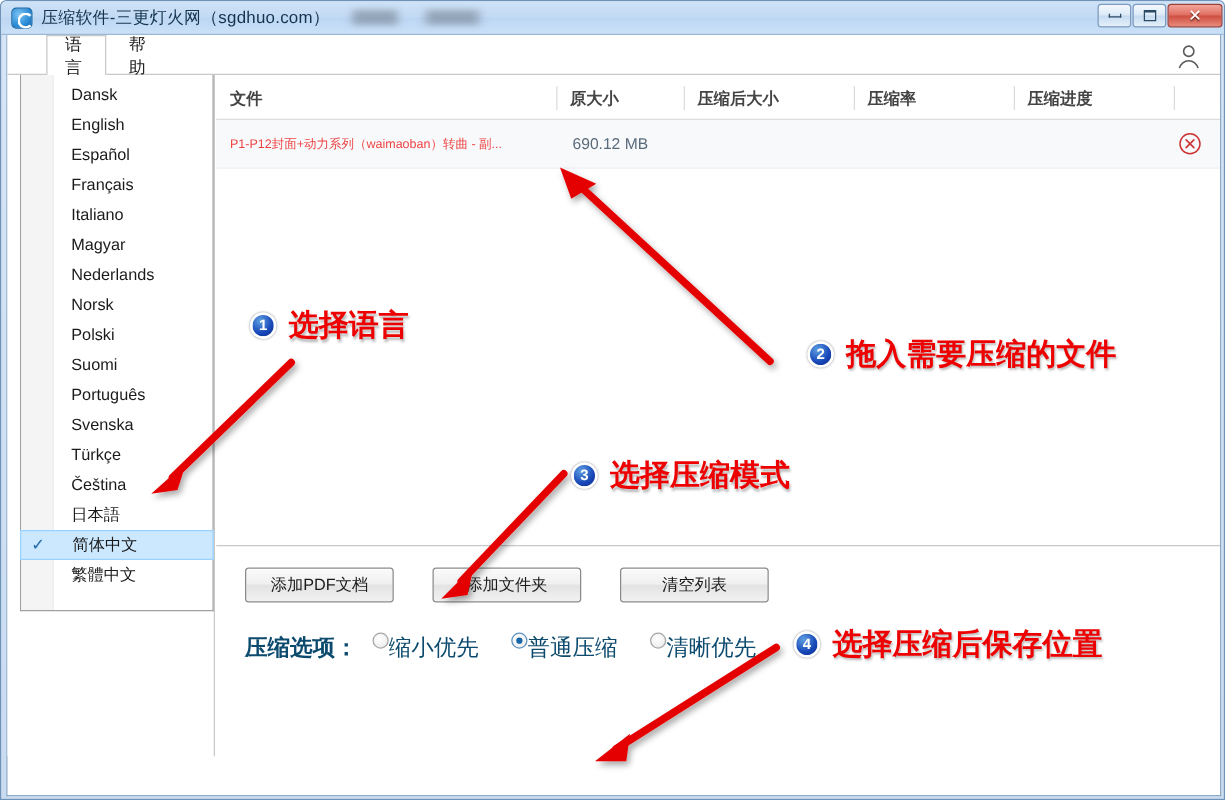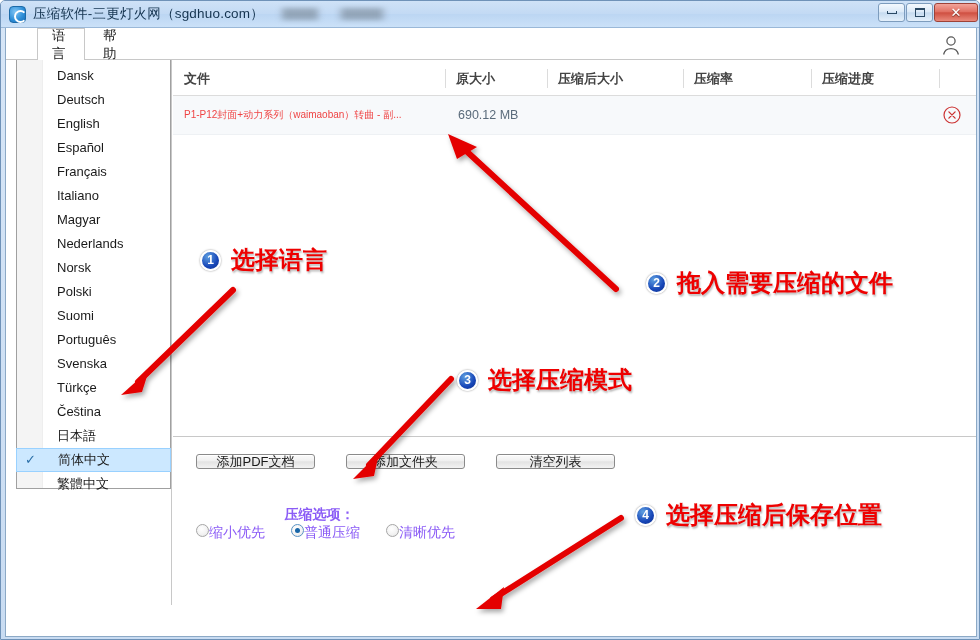--- a/index.html
+++ b/index.html
@@ -194,33 +194,33 @@
 
   
   .controls {
     position: absolute; left: 167px; top: 408px;
     width: 803px; height: 169px;
     border-top: 1px solid #c8c8c8;
     background: #ffffff;
   }
   .btnrow { position: absolute; left: 23px; top: 17px; display: flex; gap: 31px; }
   .btn {
-    width: 119px; height: 15px;
+    width: 119px; height: 28px;
     border: 1px solid #8a8a8a;
     border-radius: 3px;
     background: linear-gradient(to bottom, #fafafa 0%, #f0f0f0 46%, #e3e3e3 52%, #f2f2f2 100%);
     font-size: 13px; color: #1a1a1a;
     display: flex; align-items: center; justify-content: center;
     font-family: "Liberation Sans", "DejaVu Sans", sans-serif;
     box-shadow: inset 0 1px 0 #ffffff;
   }
   .optrow {
     position: absolute; left: 23px; top: 69px;
     display: flex; align-items: center;
-    font-size: 14px; color: #8b5cf6; flex-direction: column;
+    font-size: 18px; color: #0c4a6e;
   }
   .opt-label { font-weight: bold; margin-right: 12px; }
   .radio-group { display: flex; align-items: center; gap: 26px; }
   .radio-opt { display: flex; gap: 0; }
   .radio {
     width: 13px; height: 13px; border-radius: 50%;
     border: 1px solid #a6a6a6;
     background: radial-gradient(circle at 42% 35%, #ffffff 0%, #f1f1f1 62%, #dcdcdc 100%);
     position: relative; flex: none;
   }
@@ -335,21 +335,20 @@
         </svg>
       </div>
     </div>
 
     <div class="left-pane"></div>
 
     <div class="lang-panel">
       <div class="lang-gutter"></div>
       <div class="lang-list" id="language-list">
           <div class="lang-item"><span>Dansk</span></div>
-          <div class="lang-item"><span>Deutsch</span></div>
           <div class="lang-item"><span>English</span></div>
           <div class="lang-item"><span>Español</span></div>
           <div class="lang-item"><span>Français</span></div>
           <div class="lang-item"><span>Italiano</span></div>
           <div class="lang-item"><span>Magyar</span></div>
           <div class="lang-item"><span>Nederlands</span></div>
           <div class="lang-item"><span>Norsk</span></div>
           <div class="lang-item"><span>Polski</span></div>
           <div class="lang-item"><span>Suomi</span></div>
           <div class="lang-item"><span>Português</span></div>

